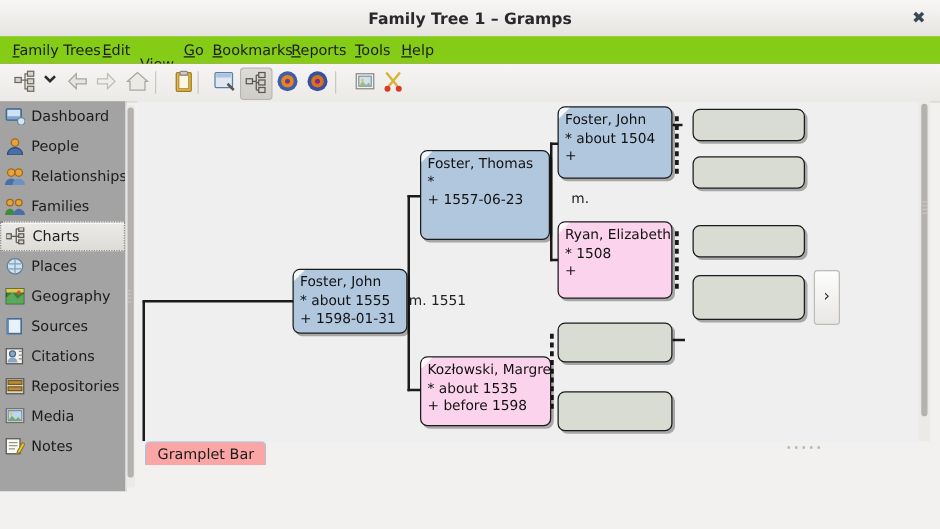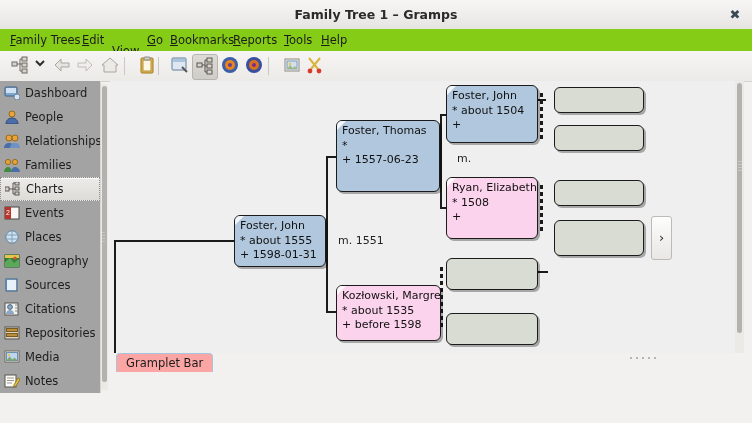--- a/index.html
+++ b/index.html
@@ -263,25 +263,20 @@
             <path d="M0 14c0-3 2-5 4-5s4 2 4 5z" fill="#3f8b3f"></path>
             <path d="M7 14c0-3 2-5 4-5s5 2 5 5z" fill="#4a6fa8"></path>
           </svg></span><span>Families</span></div>
       <div class="sb-item sel"><span class="ico"><svg width="16" height="14" viewBox="0 0 16 14">
             <rect x="0" y="5" width="4" height="4" fill="#d8d4cc" stroke="#5a5752"></rect>
             <rect x="10" y="0" width="4" height="3" fill="#d8d4cc" stroke="#5a5752"></rect>
             <rect x="10" y="5" width="4" height="3" fill="#d8d4cc" stroke="#5a5752"></rect>
             <rect x="10" y="10" width="4" height="3" fill="#d8d4cc" stroke="#5a5752"></rect>
             <path d="M4 7h4M8 1v11M8 1h2M8 7h2M8 12h2" stroke="#5a5752" fill="none"></path>
           </svg></span><span>Charts</span></div>
-      <div class="sb-item"><span class="ico"><svg width="16" height="14" viewBox="0 0 16 14">
-            <rect x="1" y="1" width="14" height="12" fill="#f7f6f3" stroke="#4a4743"></rect>
-            <rect x="1" y="1" width="6" height="12" fill="#b9332a"></rect>
-            <text x="2" y="9" font-size="7" fill="#fff" font-family="sans-serif">2</text>
-          </svg></span><span>Events</span></div>
       <div class="sb-item"><span class="ico"><svg width="16" height="14" viewBox="0 0 16 14">
             <circle cx="8" cy="7" r="6.2" fill="#cfe2f0" stroke="#5e7f9b"></circle>
             <path d="M3 5h10M3 9h10M8 1v12" stroke="#7fa0bc" fill="none"></path>
           </svg></span><span>Places</span></div>
       <div class="sb-item"><span class="ico"><svg width="16" height="14" viewBox="0 0 16 14">
             <rect x="1" y="1" width="14" height="12" fill="#3d7f3d" stroke="#245424"></rect>
             <path d="M1 8l5-4 4 5 5-4v8H1z" fill="#5ba85b"></path>
             <path d="M1 1h14v3H1z" fill="#e3c64a"></path>
             <circle cx="11" cy="4" r="1.6" fill="#d8542e"></circle>
           </svg></span><span>Geography</span></div>
@@ -402,21 +397,21 @@
         <div class="ln">Ryan, Elizabeth</div>
         <div class="ln">* 1508</div>
         <div class="ln">+</div>
       </div>
       <div class="pbox empty" style="left: 444px; top: 6px; width: 90px; height: 26px;"></div>
       <div class="pbox empty" style="left: 444px; top: 44px; width: 90px; height: 26px;"></div>
       <div class="pbox empty" style="left: 444px; top: 99px; width: 90px; height: 26px;"></div>
       <div class="pbox empty" style="left: 444px; top: 139px; width: 90px; height: 36px;"></div>
       <div class="pbox empty" style="left: 336px; top: 177px; width: 92px; height: 32px;"></div>
       <div class="pbox empty" style="left: 336px; top: 232px; width: 92px; height: 32px;"></div>
-      <div class="mlabel" style="left: 228px; top: 153px;">m. 1551</div>
+      <div class="mlabel" style="left: 217px; top: 153px;">m. 1551</div>
       <div class="mlabel" style="left: 347px; top: 71px;">m.</div>
       <div class="nextbtn" style="left: 541px; top: 135px; width: 19px; height: 42px; line-height: 42px;">›</div>
     </div>
 
   <div class="gbar">
     <div class="gdots"><i></i><i></i><i></i><i></i><i></i></div>
     <div class="gtab">Gramplet Bar</div>
   </div>
 
 

